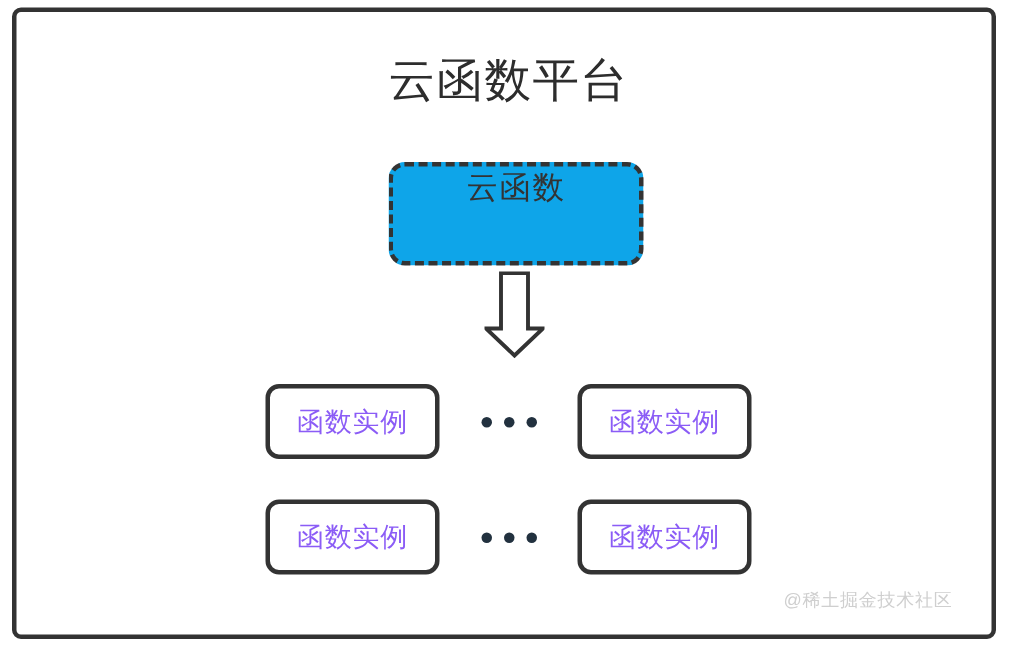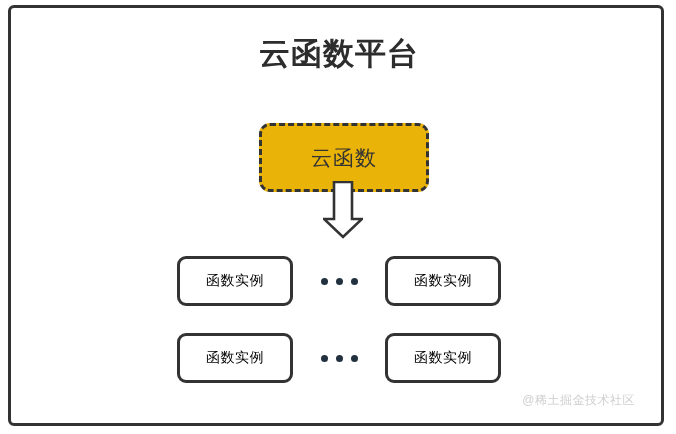--- a/index.html
+++ b/index.html
@@ -39,40 +39,40 @@
   }
 
   
   .platform-title {
     position: absolute;
     left: 0;
     top: 26px;
     width: 656px;
     text-align: center;
     font-size: 31px;
-    font-weight: bold;
+    font-weight: normal;
     letter-spacing: 1px;
     color: #2d2d2d;
     line-height: 40px;
     white-space: nowrap;
   }
 
   
   .cloud-function-node {
     position: absolute;
     left: 248px;
-    top: 115px;
+    top: 100px;
     width: 170px;
     height: 69px;
     box-sizing: border-box;
     border: 3px dashed #333333;
     border-radius: 11px;
-    background: #eab308;
-    display: flex;
-    align-items: center;
+    background: #0ea5e9;
+    display: flex;
+    align-items: flex-start;
     justify-content: center;
   }
   .cloud-function-label {
     font-size: 21px;
     color: #333333;
     letter-spacing: 1px;
     white-space: nowrap;
   }
 
   
@@ -102,22 +102,22 @@
     width: 116px;
     height: 50px;
     border: 3px solid #333333;
     border-radius: 9px;
     background: #ffffff;
     display: flex;
     align-items: center;
     justify-content: center;
   }
   .instance-label {
-    font-size: 14px;
-    color: #000000;
+    font-size: 18px;
+    color: #8b5cf6;
     letter-spacing: 0.5px;
     white-space: nowrap;
   }
 
   .ellipsis-gap {
     width: 92px;
     height: 50px;
     display: flex;
     align-items: center;
     justify-content: center;

